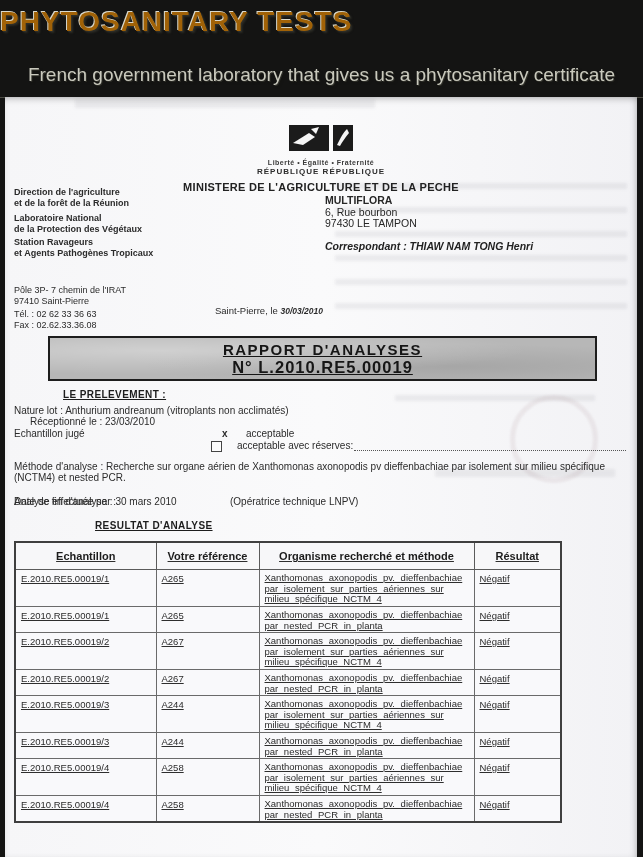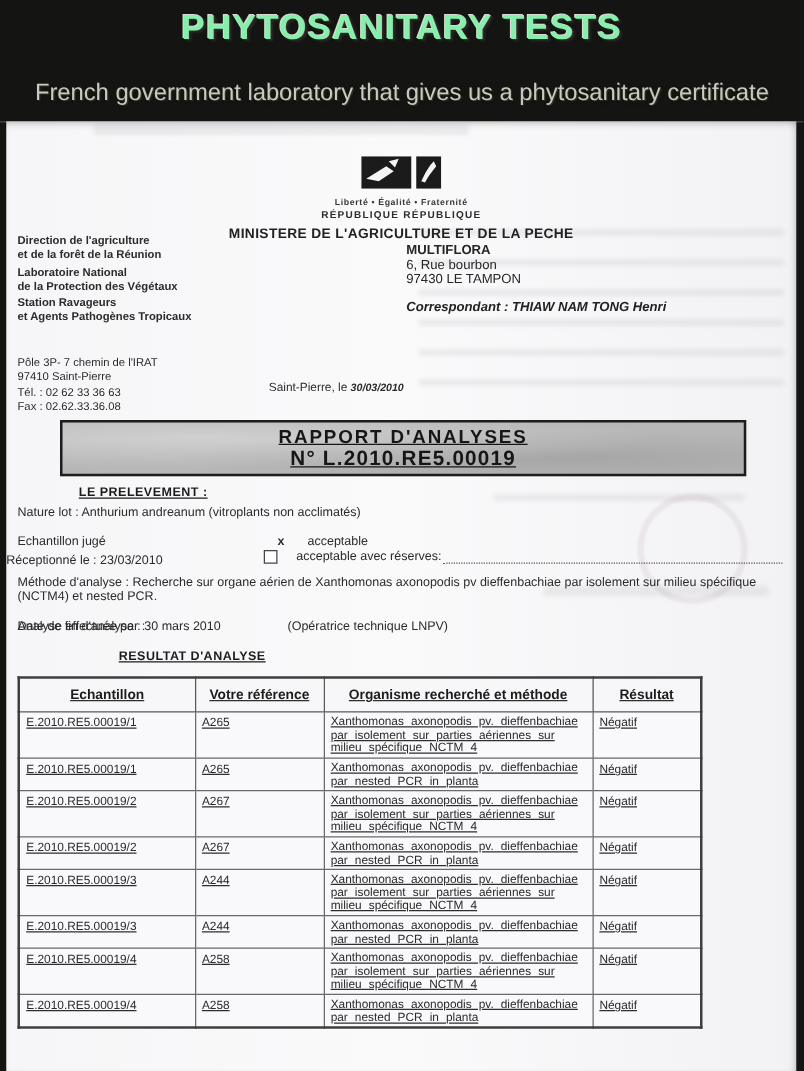--- a/index.html
+++ b/index.html
@@ -2,22 +2,22 @@
 <html><head>
 <meta charset="utf-8">
 <style>
   html,body{margin:0;padding:0;background:#141413;}
   .stage{position:relative;width:643px;height:857px;overflow:hidden;background:#141413;
          font-family:"Liberation Sans",sans-serif;}
   
   .band{position:absolute;left:0;top:0;width:643px;height:97px;
         background:linear-gradient(180deg,#72726 4,#6e6e61 0%,#6a6a5d 100%);
         border-bottom:1px solid #4c4c44;}
-  .band-title{position:absolute;left:0;top:6px;width:100%;text-align:center;
-        font-size:28px;letter-spacing:1px;color:#86efac;font-weight:bold;
+  .band-title{position:absolute;left:0;top:6px;width:100%;text-align:left;
+        font-size:28px;letter-spacing:1px;color:#a16207;font-weight:bold;
         text-shadow:-1px -1px 0 #d9d9cd, 1px 1px 0 #2e2e28, 2px 2px 2px #2a2a24;}
   .band-sub{position:absolute;left:0;width:100%;text-align:center;
         font-size:19px;color:#c9c9bd;
         text-shadow:1px 1px 0 #2e2e28, 2px 2px 2px rgba(20,20,16,.6);}
   .band-sub.l1{top:40px;} .band-sub.l2{top:64px;}
   
   .paper{position:absolute;left:5px;top:97px;width:632px;height:760px;
          background:linear-gradient(90deg,#f6f6f8 0%,#fafafb 50%,#f2f2f5 100%);
          color:#2e2e2e;box-shadow:inset 0 5px 8px -5px rgba(0,0,0,.35), inset -4px 0 8px -5px rgba(0,0,0,.3);}
   .abs{position:absolute;}
@@ -131,21 +131,21 @@
       <span>Saint-Pierre, le </span><b>30/03/2010</b>
     </div>
 
     <div class="report-box">
       <div class="l1">RAPPORT D'ANALYSES</div>
       <div class="l2">N° L.2010.RE5.00019</div>
     </div>
 
     <div class="abs sec-head" style="left:58px;top:292px;">LE PRELEVEMENT :</div>
     <div class="abs body-line" style="left:9px;top:308px;">Nature lot : Anthurium andreanum   (vitroplants non acclimatés)</div>
-    <div class="abs body-line" style="left:0;top:319px;margin-top:27px;">Réceptionné le : 23/03/2010</div>
+    <div class="abs body-line" style="left:25px;top:319px;">Réceptionné le : 23/03/2010</div>
     <div class="abs body-line" style="left:9px;top:331px;">
       <span>Echantillon jugé</span>
       <span style="position:absolute;left:208px;font-weight:bold;">x</span>
       <span style="position:absolute;left:232px;">acceptable</span>
     </div>
     <div class="abs body-line" style="left:206px;top:343px;width:418px;">
       <span class="checkbox"></span>
       <span style="position:absolute;left:26px;">acceptable avec réserves:</span>
       <span class="dots" style="position:absolute;left:143px;top:1px;width:272px;"></span>
     </div>

